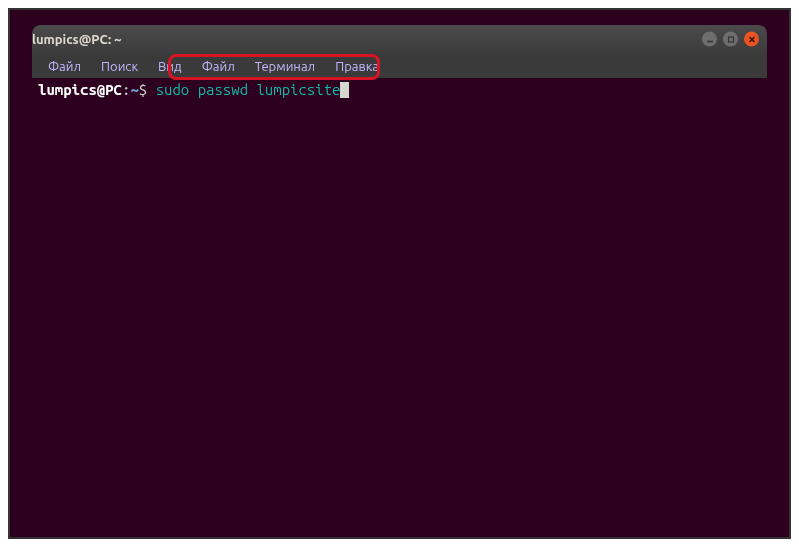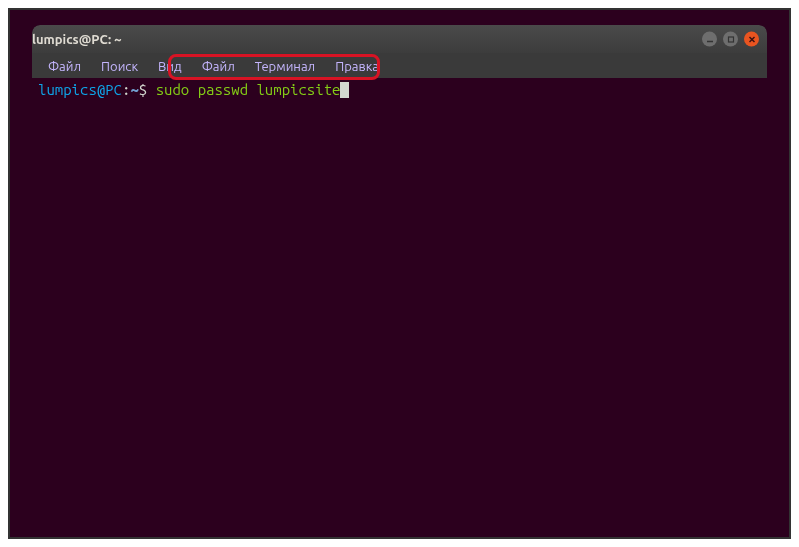--- a/index.html
+++ b/index.html
@@ -87,24 +87,24 @@
       padding: 3px 6px;
       font-family: "Ubuntu Mono", "DejaVu Sans Mono", monospace;
       font-size: 15px;
       line-height: 18px;
       position: relative;
     }
     .terminal-line {
       white-space: nowrap;
       position: relative;
     }
-    .prompt-user { color: #0ea5e9; font-weight: normal; }
+    .prompt-user { color: #ffffff; font-weight: bold; }
     .prompt-path { color: #729fcf; font-weight: bold; }
     .prompt-dollar { color: #d3d7cf; }
-    .command-text { color: #84cc16; }
+    .command-text { color: #14b8a6; }
     .cursor {
       display: inline-block;
       width: 9px;
       height: 16px;
       background: #d3d7cf;
       vertical-align: text-bottom;
     }
     .highlight-box {
       position: absolute;
       top: 54px;

